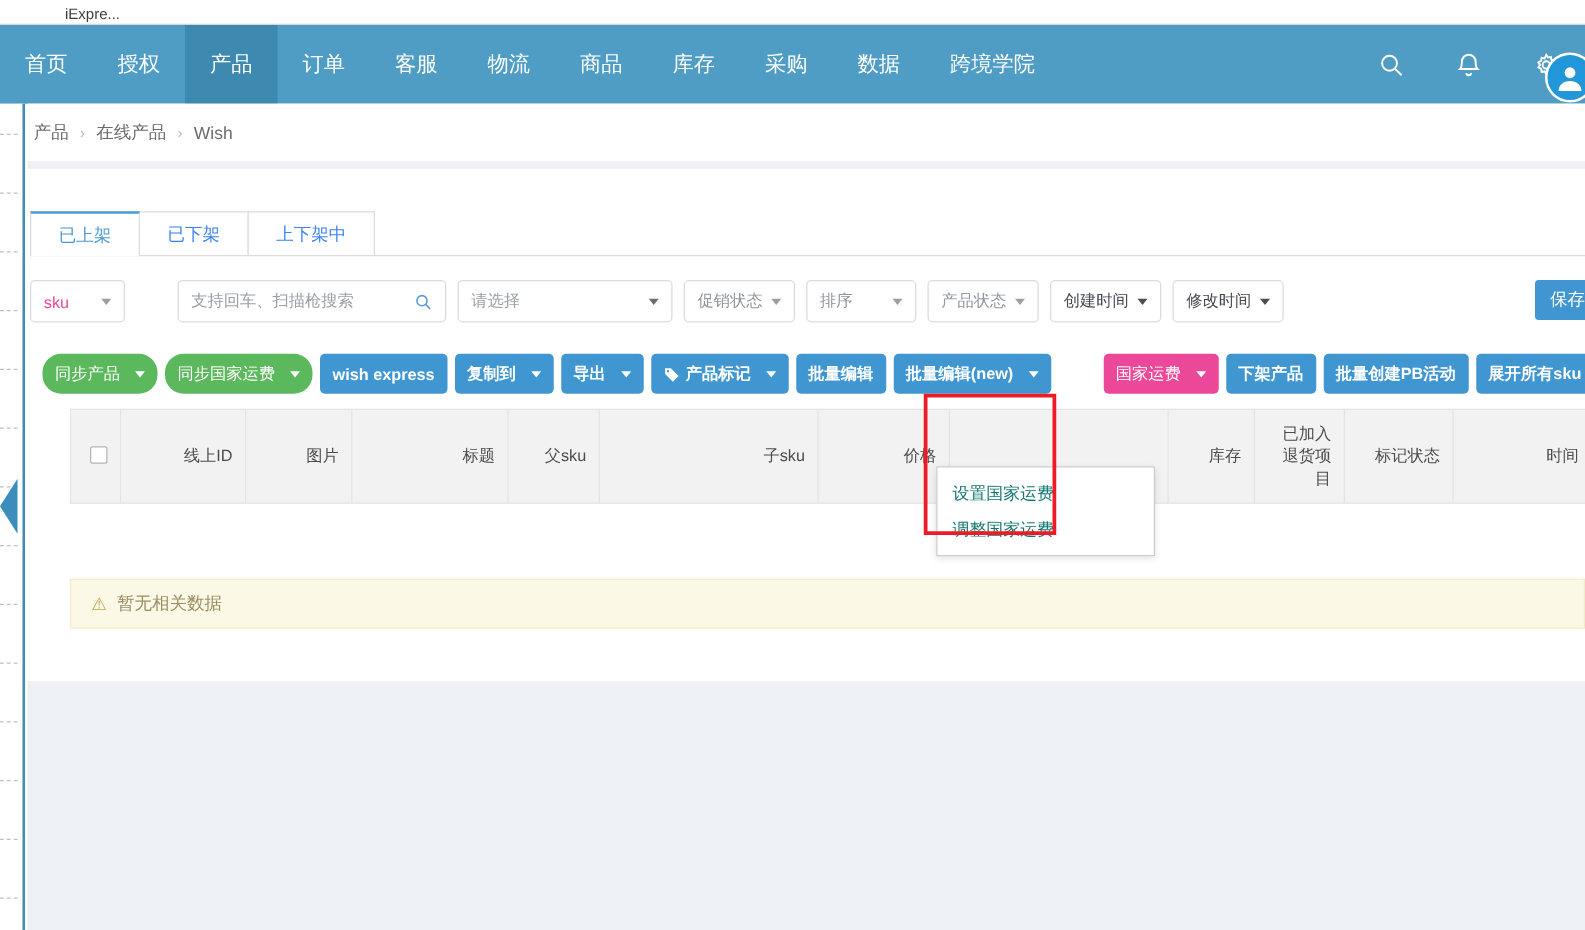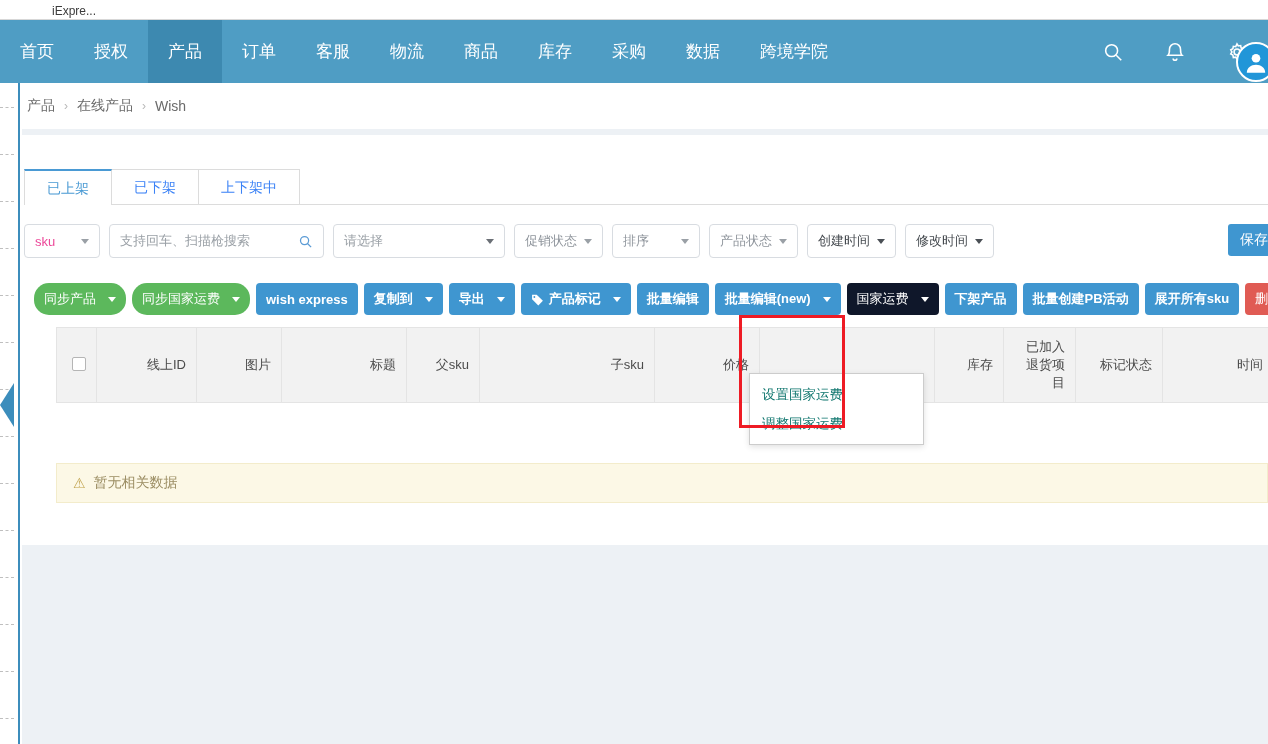--- a/index.html
+++ b/index.html
@@ -114,21 +114,21 @@
     position: absolute; left: 2px; top: 136px; width: 1244px; height: 44px;
     display: flex; align-items: center; gap: 9px;
   }
   .ctl {
     height: 34px; border: 1px solid #d8dce1; border-radius: 4px;
     background: #ffffff; display: flex; align-items: center;
     font-size: 13px; color: #9aa0a6; padding: 0 10px; cursor: pointer;
     white-space: nowrap;
   }
   .ctl.sku { width: 76px; justify-content: space-between; color: #ec4899; }
-  .ctl.search { width: 215px; justify-content: space-between; }
+  .ctl.search { width: 215px; justify-content: space-between; margin-left: 33px; }
   .ctl.select { width: 172px; justify-content: space-between; }
   .ctl.small { color: #8f959c; }
   .ctl.dark { color: #44494e; }
   .caret {
     width: 0; height: 0; margin-left: 7px;
     border-left: 4px solid transparent; border-right: 4px solid transparent;
     border-top: 5px solid #9aa0a6;
   }
   .caret.dk { border-top-color: #4a4f55; }
   .save-btn {
@@ -145,21 +145,21 @@
   }
   .btn {
     height: 32px; border-radius: 4px; border: none;
     display: inline-flex; align-items: center; gap: 5px;
     padding: 0 10px; font-size: 13px; color: #ffffff;
     cursor: pointer; white-space: nowrap;
     font-family: "Liberation Sans", sans-serif;
   }
   .btn.green { background: #5cb85c; border-radius: 15px; }
   .btn.blue { background: #3f96d0; font-weight: bold; }
-  .btn.blue-active { background: #0f172a; position: relative; z-index: 30; }
+  .btn.blue-active { background: #ec4899; position: relative; z-index: 30; margin-left: 36px; }
   .btn.red { background: #e05b54; }
 
   
   .highlight-rect {
     position: absolute; left: 717px; top: 232px;
     width: 106px; height: 113px;
     border: 3px solid #ee1b24; z-index: 40; pointer-events: none;
   }
 
   

